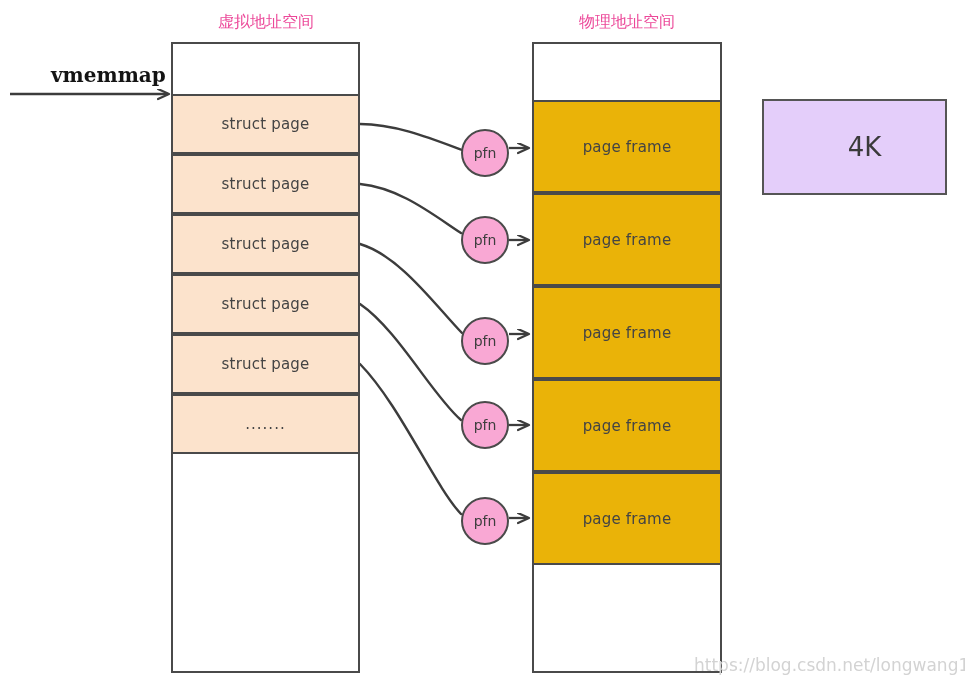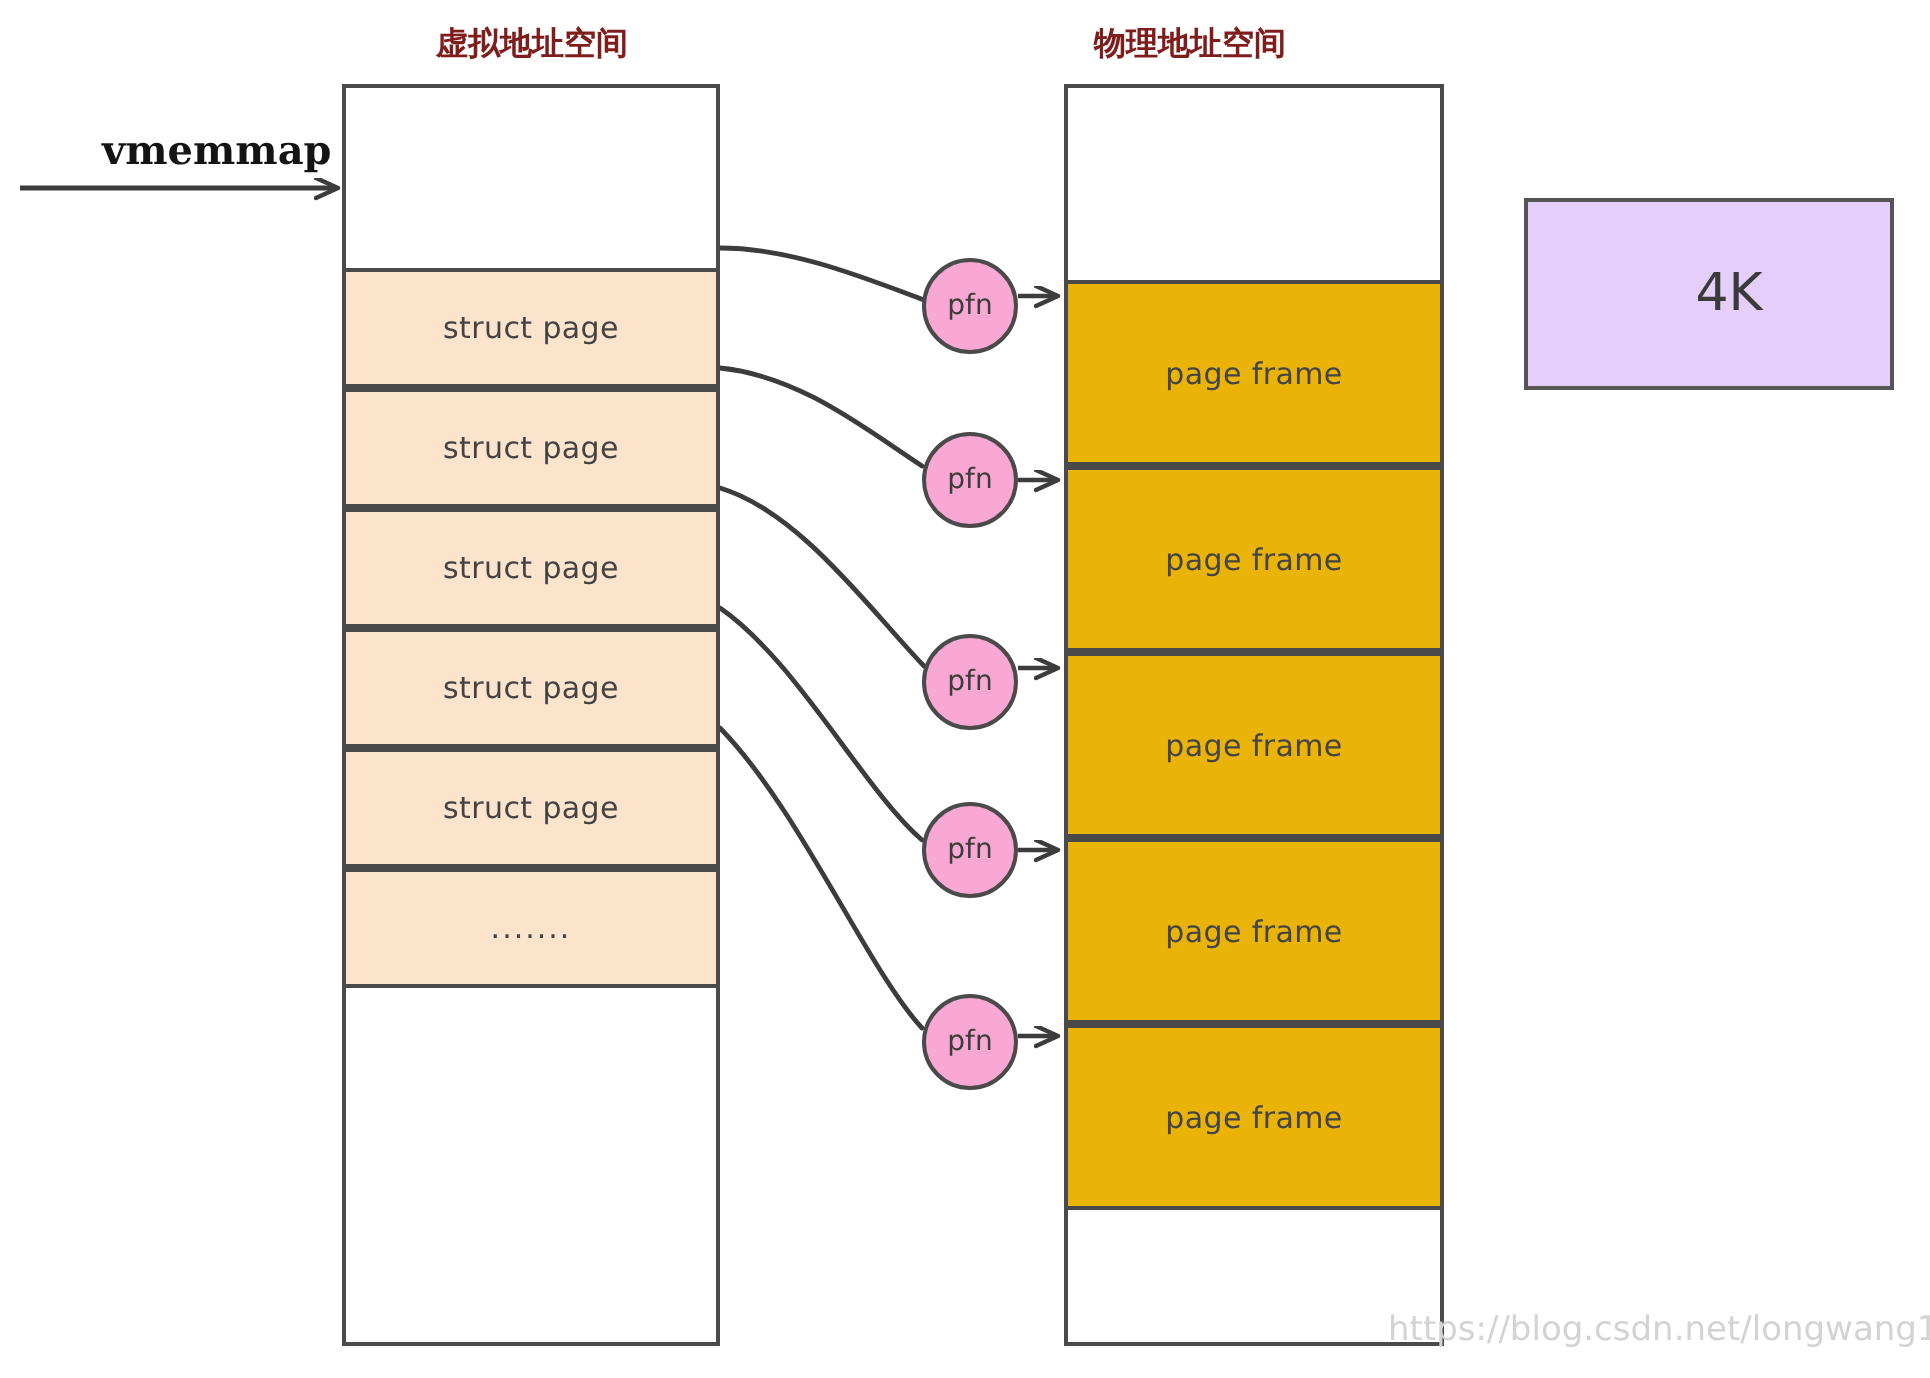--- a/index.html
+++ b/index.html
@@ -17,28 +17,27 @@
   }
   #canvas {
     position: absolute;
     left: 0; top: 0;
     width: 965px;
     height: 689px;
   }
   .col-title {
     position: absolute;
     font-size: 16px;
-    color: #7f1d1d;
+    color: #ec4899;
     text-align: center;
     white-space: nowrap;
     font-family: "DejaVu Sans", "Liberation Sans", sans-serif;
-    font-weight: bold;
   }
   #vmem-title { left: 172px; top: 12px; width: 188px; }
-  #phys-title { left: 500px; top: 12px; width: 190px; }
+  #phys-title { left: 532px; top: 12px; width: 190px; }
 
   .column {
     position: absolute;
     border: 2.5px solid #4a4a4a;
     box-sizing: border-box;
     background: #ffffff;
   }
   #virtual-column { left: 171px; top: 42px; width: 189px; height: 631px; }
   #physical-column { left: 532px; top: 42px; width: 190px; height: 631px; }
 
@@ -46,21 +45,20 @@
     position: absolute;
     box-sizing: border-box;
     border-top: 2.5px solid #4a4a4a;
     border-bottom: 2.5px solid #4a4a4a;
     display: flex;
     align-items: center;
     justify-content: center;
     font-size: 15px;
     color: #444444;
     letter-spacing: 0.2px;
-    margin-top: 40px;
   }
   .cell-struct {
     left: 171px;
     width: 189px;
     height: 60px;
     background: #fce3cc;
     border-left: 2.5px solid #4a4a4a;
     border-right: 2.5px solid #4a4a4a;
   }
   .cell-frame {

